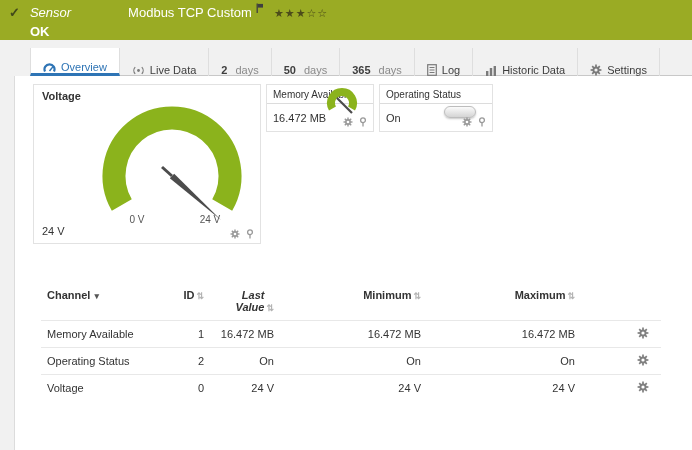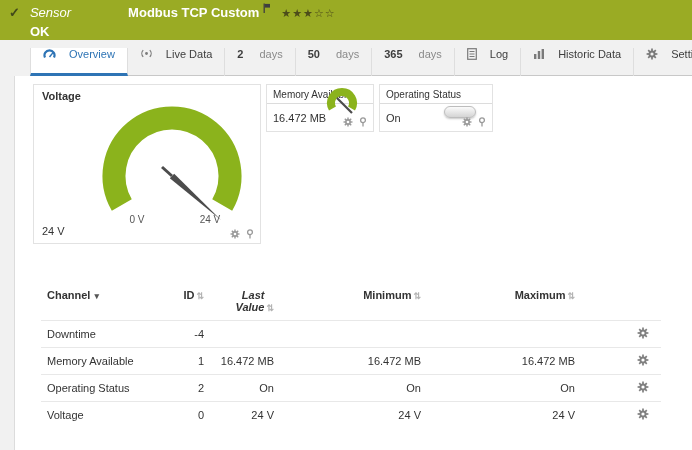--- a/index.html
+++ b/index.html
@@ -5,29 +5,29 @@
   * { box-sizing: border-box; }
   body { margin:0; background:#e8e8e8; }
   .page { width:692px; height:450px; background:#f1f1f1; overflow:hidden;
           font-family:"Liberation Sans", sans-serif; }
 
   
   .topbar { height:40px; background:#9aab24; display:flex; padding:6px 10px 0 9px; color:#fff; }
   .check { font-size:13px; font-weight:bold; color:#42491a; margin-right:10px; line-height:14px; }
   .title-row { font-size:13px; line-height:14px; display:flex; align-items:center; }
   .kind { font-style:italic; margin-right:14px; }
-  .ttl { font-weight:bold;padding-left:43px; }
+  .ttl { font-weight:normal;padding-left:43px; }
   .flag { margin-left:4px; position:relative; top:-4px; }
   .stars { margin-left:10px; color:#4c4c1a; font-size:11px; letter-spacing:1px; cursor:pointer; }
   .status-txt { font-size:13px; font-weight:bold; margin-top:4px; }
 
   
   .tabbar { margin-left:30px; margin-top:8px; height:28px; display:flex;
             box-shadow: inset 0 -1px 0 #c8c8c8; font-size:11px; color:#3d3d3d; }
-  .tab { display:flex; align-items:flex-start; gap:13px; padding:0 12px; height:28px;
+  .tab { display:flex; align-items:flex-end; gap:5px; padding:0 12px; height:28px;
          border-right:1px solid #dedede; cursor:pointer; white-space:nowrap; }
   .tab:first-child { border-left:1px solid #dedede; }
   .tab .ticon { color:#7a7a7a; flex:none; }
   .tab.active { background:#fff; color:#2e74b5; border-bottom:3px solid #2e74b5; }
   .tab.active .ticon { color:#2e74b5; }
   .tab .num { font-weight:bold; }
   .tab .unit { color:#8a8a8a; margin-left:3px; }
 
   
   .content { margin-left:14px; background:#fff; height:378px; border-left:1px solid #dcdcdc;
@@ -243,37 +243,20 @@
         <tr>
           <th class="col-channel"><span>Channel</span><span class="ddown">▾</span></th>
           <th><span>ID</span><span class="sort">⇅</span></th>
           <th><span class="wrap-narrow">Last Value</span><span class="sort">⇅</span></th>
           <th><span>Minimum</span><span class="sort">⇅</span></th>
           <th><span>Maximum</span><span class="sort">⇅</span></th>
           <th></th>
         </tr>
       </thead>
       <tbody>
-        <tr>
-          <td class="col-channel">Downtime</td>
-          <td>-4</td>
-          <td></td>
-          <td></td>
-          <td></td>
-          <td class="col-gear"><svg width="12" height="12" viewBox="0 0 12 12">
-                <g stroke="#808080" stroke-width="1.7">
-                  <line x1="6" y1="0.6" x2="6" y2="11.4"></line>
-                  <line x1="0.6" y1="6" x2="11.4" y2="6"></line>
-                  <line x1="2.2" y1="2.2" x2="9.8" y2="9.8"></line>
-                  <line x1="9.8" y1="2.2" x2="2.2" y2="9.8"></line>
-                </g>
-                <circle cx="6" cy="6" r="3.5" fill="#808080"></circle>
-                <circle cx="6" cy="6" r="1.6" fill="#fff"></circle>
-              </svg></td>
-        </tr>
         <tr>
           <td class="col-channel">Memory Available</td>
           <td>1</td>
           <td>16.472 MB</td>
           <td>16.472 MB</td>
           <td>16.472 MB</td>
           <td class="col-gear"><svg width="12" height="12" viewBox="0 0 12 12">
                 <g stroke="#808080" stroke-width="1.7">
                   <line x1="6" y1="0.6" x2="6" y2="11.4"></line>
                   <line x1="0.6" y1="6" x2="11.4" y2="6"></line>

